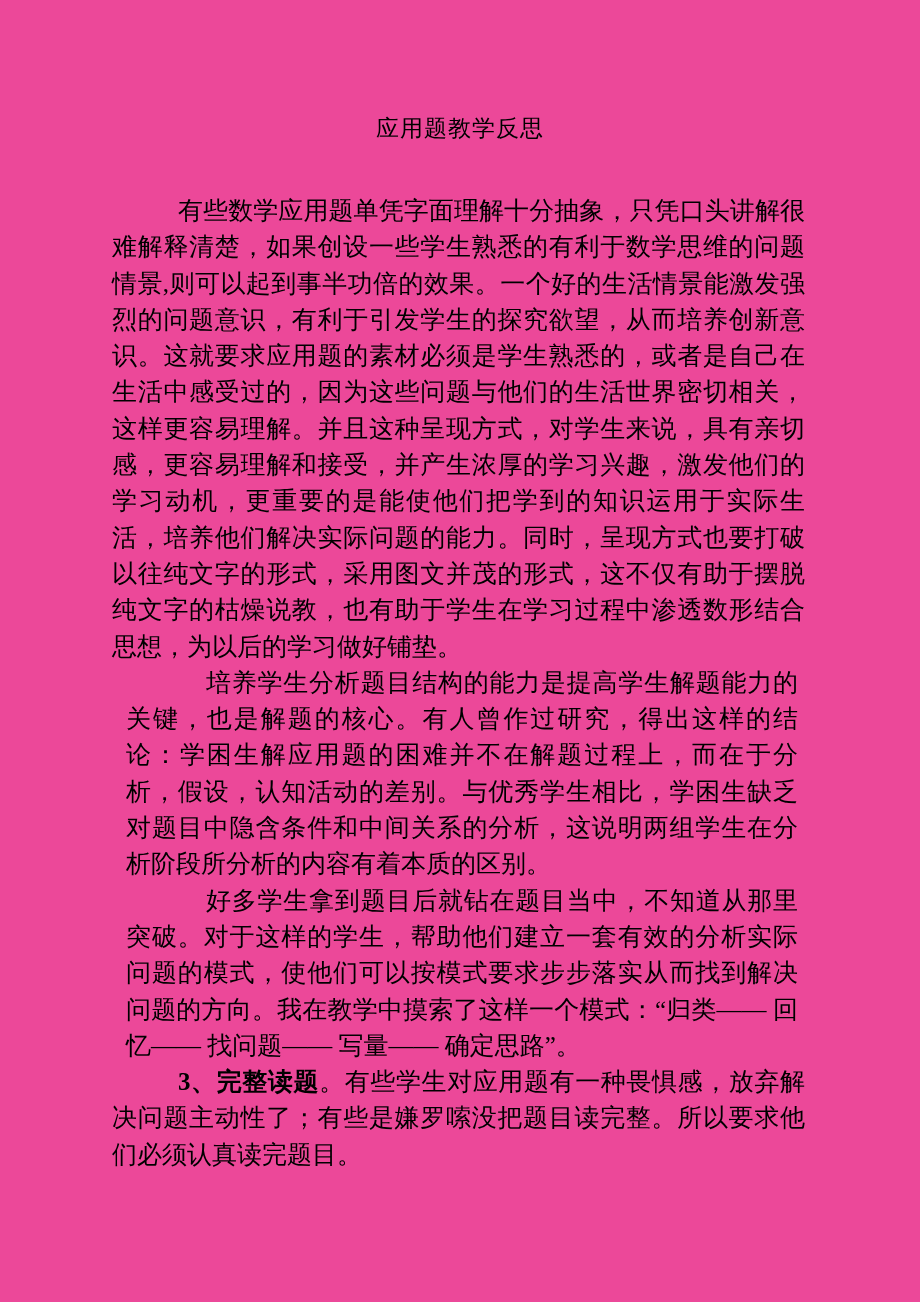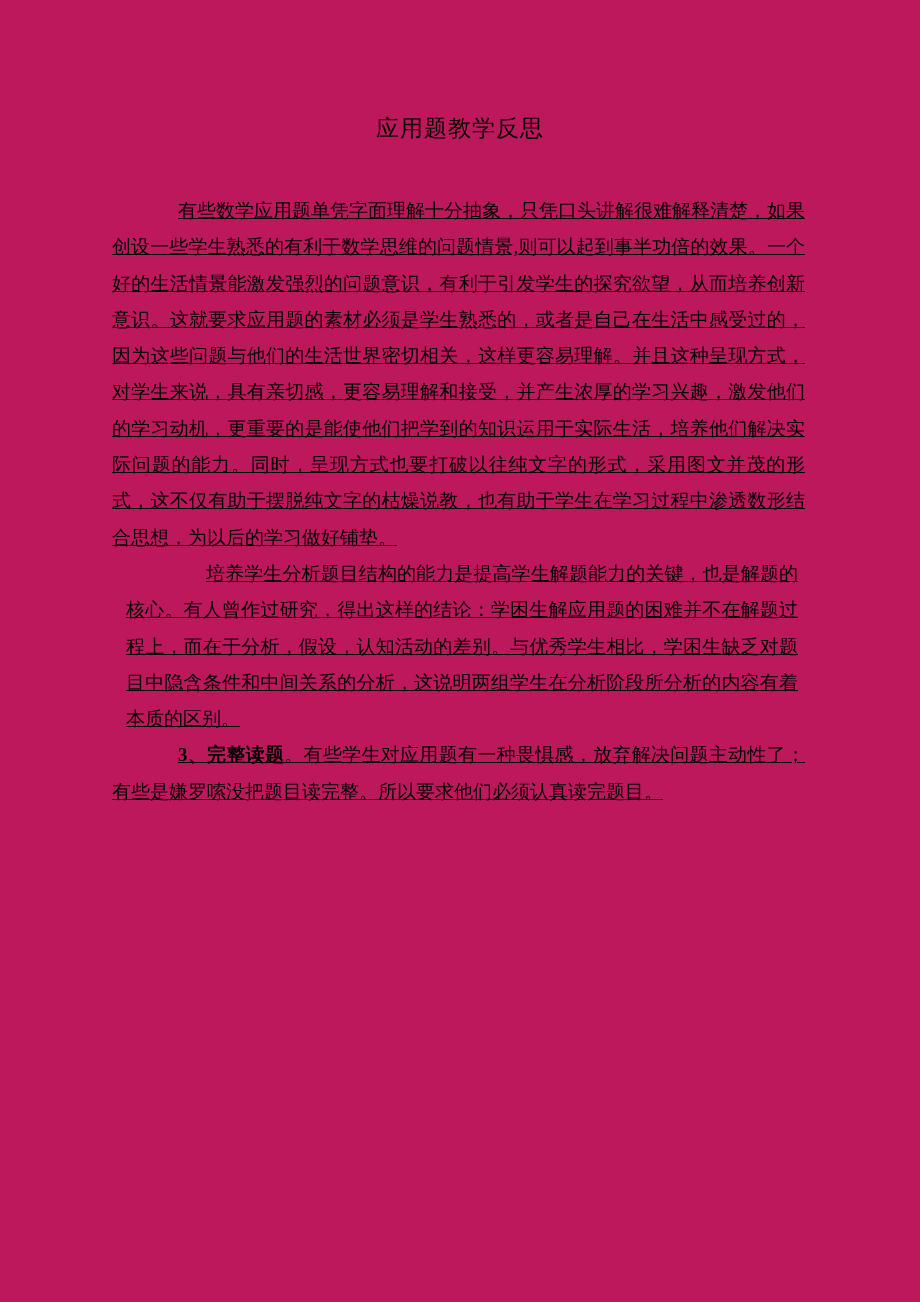--- a/index.html
+++ b/index.html
@@ -11,38 +11,37 @@
     width: 920px;
     height: 1302px;
     overflow: hidden;
     font-family: "Liberation Serif", "DejaVu Serif", serif;
     color: #000000;
   }
   .page {
     position: relative;
     width: 920px;
     height: 1302px;
-    background: #be185d;
+    background: #ec4899;
   }
   .title {
     margin: 0;
     padding-top: 113px;
     font-size: 23px;
     line-height: 32px;
     font-weight: normal;
     text-align: center;
     letter-spacing: 1px;
   }
   .body {
     margin: 48px 115px 0 112px;
-    font-size: 19px;
+    font-size: 25px;
     line-height: 36.3px;
     text-align: justify;
     text-justify: inter-character;
-    text-decoration: underline;
   }
   .para {
     margin: 0;
     padding: 0;
   }
   
   .p-flush {
     text-indent: 66px;
   }
   
@@ -59,17 +58,18 @@
 <body>
 
 <div class="page">
   <h1 class="title">应用题教学反思</h1>
 
   <div class="body">
     <p class="para p-flush">有些数学应用题单凭字面理解十分抽象，只凭口头讲解很难解释清楚，如果创设一些学生熟悉的有利于数学思维的问题情景,则可以起到事半功倍的效果。一个好的生活情景能激发强烈的问题意识，有利于引发学生的探究欲望，从而培养创新意识。这就要求应用题的素材必须是学生熟悉的，或者是自己在生活中感受过的，因为这些问题与他们的生活世界密切相关，这样更容易理解。并且这种呈现方式，对学生来说，具有亲切感，更容易理解和接受，并产生浓厚的学习兴趣，激发他们的学习动机，更重要的是能使他们把学到的知识运用于实际生活，培养他们解决实际问题的能力。同时，呈现方式也要打破以往纯文字的形式，采用图文并茂的形式，这不仅有助于摆脱纯文字的枯燥说教，也有助于学生在学习过程中渗透数形结合思想，为以后的学习做好铺垫。</p>
 
     <p class="para p-inset">培养学生分析题目结构的能力是提高学生解题能力的关键，也是解题的核心。有人曾作过研究，得出这样的结论：学困生解应用题的困难并不在解题过程上，而在于分析，假设，认知活动的差别。与优秀学生相比，学困生缺乏对题目中隐含条件和中间关系的分析，这说明两组学生在分析阶段所分析的内容有着本质的区别。</p>
 
+    <p class="para p-inset">好多学生拿到题目后就钻在题目当中，不知道从那里突破。对于这样的学生，帮助他们建立一套有效的分析实际问题的模式，使他们可以按模式要求步步落实从而找到解决问题的方向。我在教学中摸索了这样一个模式：“归类—— 回忆—— 找问题—— 写量—— 确定思路”。</p>
 
 
     <p class="para p-flush"><span class="lead-bold">3、完整读题</span><span>。有些学生对应用题有一种畏惧感，放弃解决问题主动性了；有些是嫌罗嗦没把题目读完整。所以要求他们必须认真读完题目。</span></p>
   </div>
 </div>
 
 </body></html>

